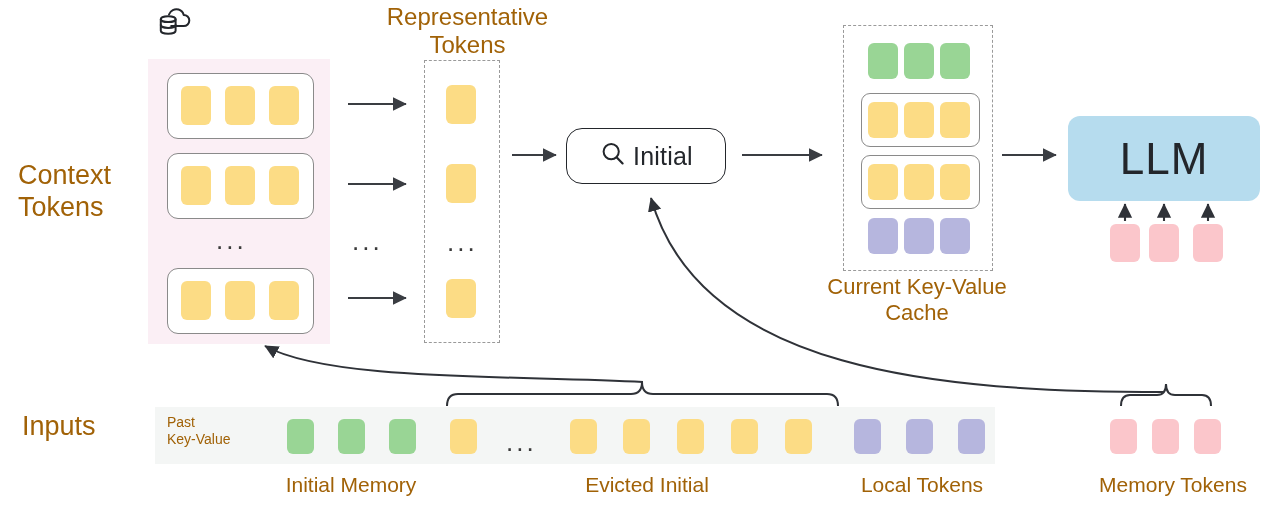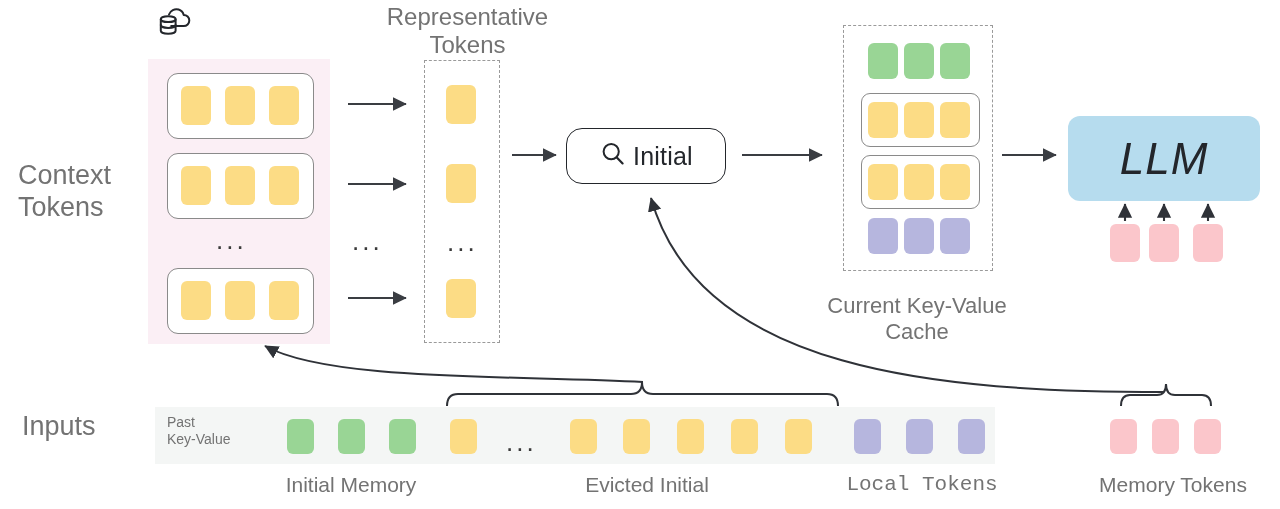--- a/index.html
+++ b/index.html
@@ -2,21 +2,21 @@
 <html><head>
 <meta charset="utf-8">
 <style>
   html,body{margin:0;padding:0;background:#ffffff;}
   body{
     width:1280px;height:509px;position:relative;overflow:hidden;
     font-family:"Liberation Sans","DejaVu Sans",sans-serif;
     color:#23262b;
   }
   .abs{position:absolute;}
-  .lbl{position:absolute;color:#737373;line-height:1.18;white-space:pre-line;}
+  .lbl{position:absolute;color:#a16207;line-height:1.18;white-space:pre-line;}
 
   
   .tok{position:absolute;border-radius:6px;}
   .tok.yellow{background:#fcdc85;}
   .tok.green{background:#99d595;}
   .tok.purple{background:#b6b6de;}
   .tok.pink{background:#fbc6cb;}
 
   
   .unit{position:absolute;background:#ffffff;border:1.3px solid #8a8a8a;border-radius:11px;}
@@ -129,24 +129,24 @@
   <div class="tok yellow" style="left:42px;top:8px;width:30px;height:36px;"></div>
   <div class="tok yellow" style="left:78px;top:8px;width:30px;height:36px;"></div>
 </div>
 
 <div class="abs" style="left:868px;top:218px;">
   <div class="tok purple" style="left:0px;top:0px;width:30px;height:36px;"></div>
   <div class="tok purple" style="left:36px;top:0px;width:30px;height:36px;"></div>
   <div class="tok purple" style="left:72px;top:0px;width:30px;height:36px;"></div>
 </div>
 
-<div class="lbl" style="left:822px;top:274px;width:190px;text-align:center;font-size:22px;margin-top:19px;">Current Key-Value
+<div class="lbl" style="left:822px;top:274px;width:190px;text-align:center;font-size:22px;">Current Key-Value
 Cache</div>
 
-<div id="llm-box" style="left:1068px;top:116px;width:192px;height:85px;font-style:italic;">
+<div id="llm-box" style="left:1068px;top:116px;width:192px;height:85px;">
   <span class="llm-text">LLM</span>
 </div>
 <div class="tok pink" style="left:1110px;top:224px;width:30px;height:38px;"></div>
 <div class="tok pink" style="left:1149px;top:224px;width:30px;height:38px;"></div>
 <div class="tok pink" style="left:1193px;top:224px;width:30px;height:38px;"></div>
 
 <div class="abs" id="inputs-strip" style="left:155px;top:407px;width:840px;height:57px;"></div>
 
 <div class="lbl" style="left:167px;top:414px;font-size:14px;">Past
 Key-Value</div>
@@ -166,21 +166,21 @@
 <div class="tok purple" style="left:854px;top:419px;width:27px;height:35px;"></div>
 <div class="tok purple" style="left:906px;top:419px;width:27px;height:35px;"></div>
 <div class="tok purple" style="left:958px;top:419px;width:27px;height:35px;"></div>
 
 <div class="tok pink" style="left:1110px;top:419px;width:27px;height:35px;"></div>
 <div class="tok pink" style="left:1152px;top:419px;width:27px;height:35px;"></div>
 <div class="tok pink" style="left:1194px;top:419px;width:27px;height:35px;"></div>
 
 <div class="lbl" style="left:265px;top:473px;width:172px;text-align:center;font-size:21px;">Initial Memory</div>
 <div class="lbl" style="left:557px;top:473px;width:180px;text-align:center;font-size:21px;">Evicted Initial</div>
-<div class="lbl" style="left:838px;top:473px;width:168px;text-align:center;font-size:21px;font-family:Liberation Mono, monospace;">Local Tokens</div>
+<div class="lbl" style="left:838px;top:473px;width:168px;text-align:center;font-size:21px;">Local Tokens</div>
 <div class="lbl" style="left:1083px;top:473px;width:180px;text-align:center;font-size:21px;">Memory Tokens</div>
 
 <svg class="overlay">
   <defs>
     <marker id="ah" markerWidth="9" markerHeight="9" refX="6.2" refY="3.2" orient="auto">
       <path d="M0,0 L6.6,3.2 L0,6.4 z" fill="#3a3d42"></path>
     </marker>
     <marker id="ah2" markerWidth="10" markerHeight="10" refX="6.6" refY="3.4" orient="auto">
       <path d="M0,0 L7.0,3.4 L0,6.8 z" fill="#2f3238"></path>
     </marker>

